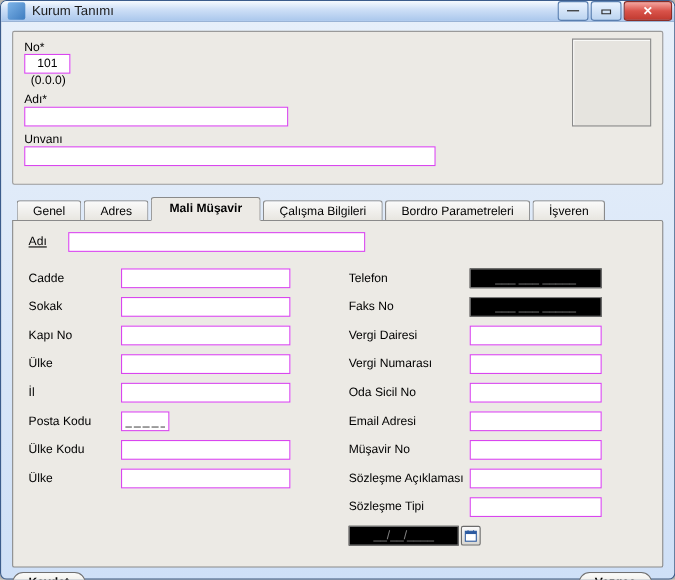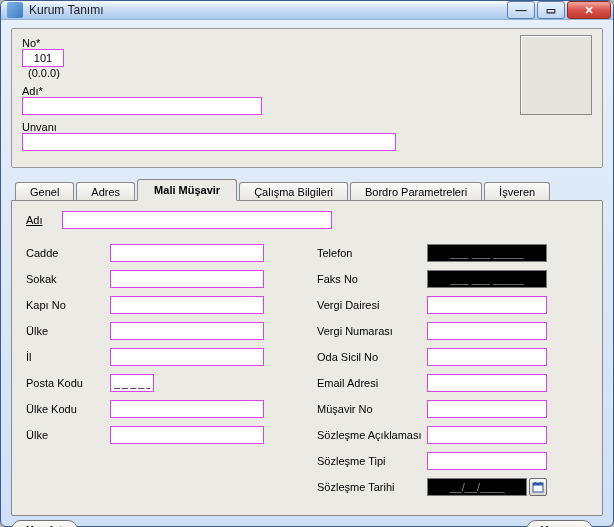--- a/index.html
+++ b/index.html
@@ -286,21 +286,20 @@
               </div>
             <div class="frow">
                 <span class="flbl-right">Sözleşme Açıklaması</span>
                 <input class="txt finput-right" value="" style="">
               </div>
             <div class="frow">
                 <span class="flbl-right">Sözleşme Tipi</span>
                 <input class="txt finput-right" value="" style="">
               </div>
             <div class="frow">
-              <span class="flbl-right">Sözleşme Tarihi</span>
               <div class="date-row">
                 <input class="date-input" style="width: 100px;" value="__/__/____">
                 <div class="cal-btn">
                   <svg viewBox="0 0 12 12">
                       <rect x="1" y="2" width="10" height="9" fill="#fff" stroke="#2b5aa0"></rect>
                       <rect x="1" y="2" width="10" height="2.5" fill="#2b5aa0"></rect>
                       <line x1="3.5" y1="1" x2="3.5" y2="3" stroke="#2b5aa0"></line>
                       <line x1="8.5" y1="1" x2="8.5" y2="3" stroke="#2b5aa0"></line>
                     </svg>
                 </div>

